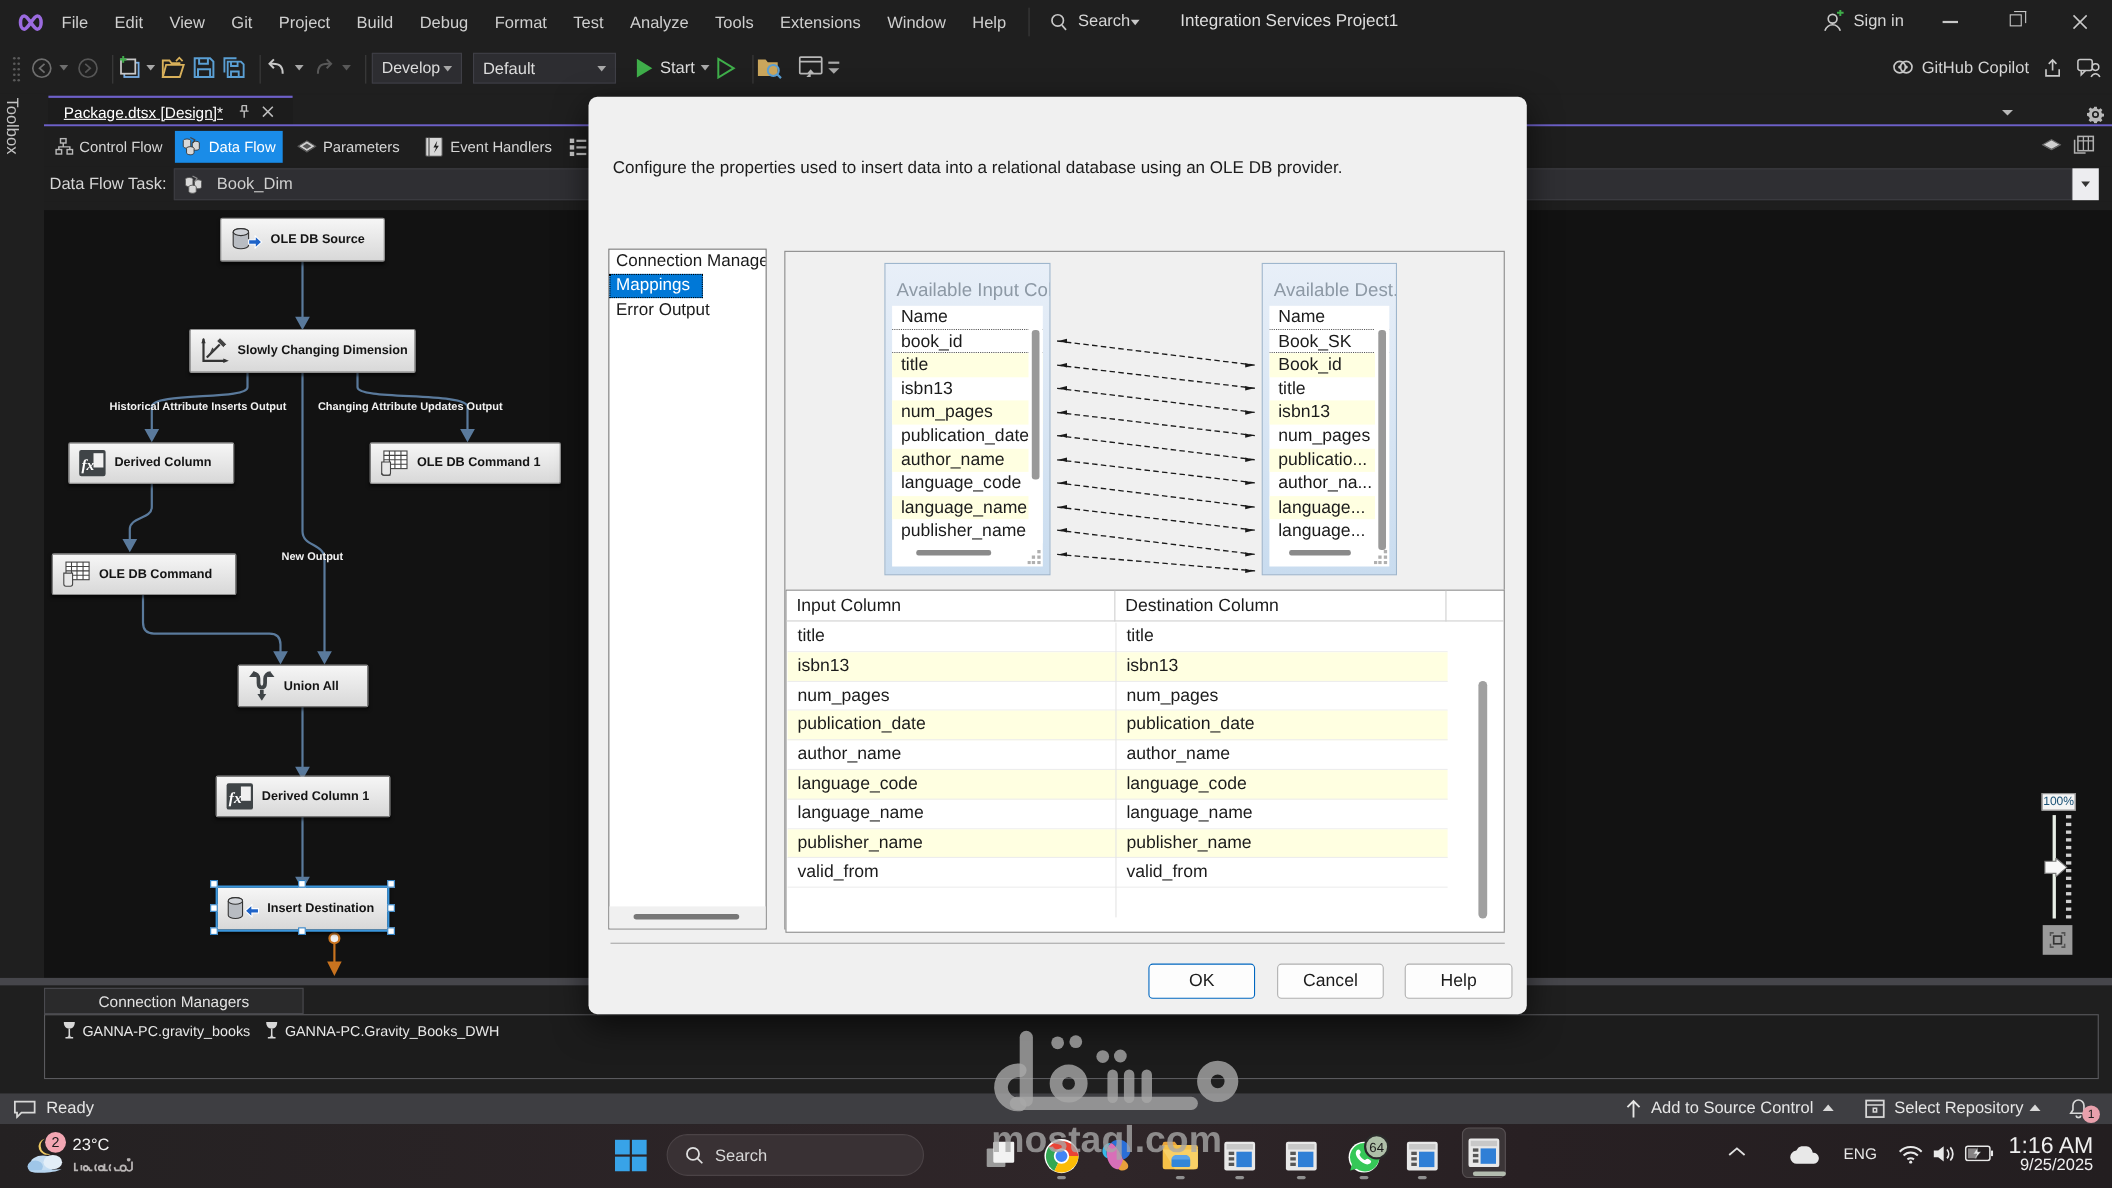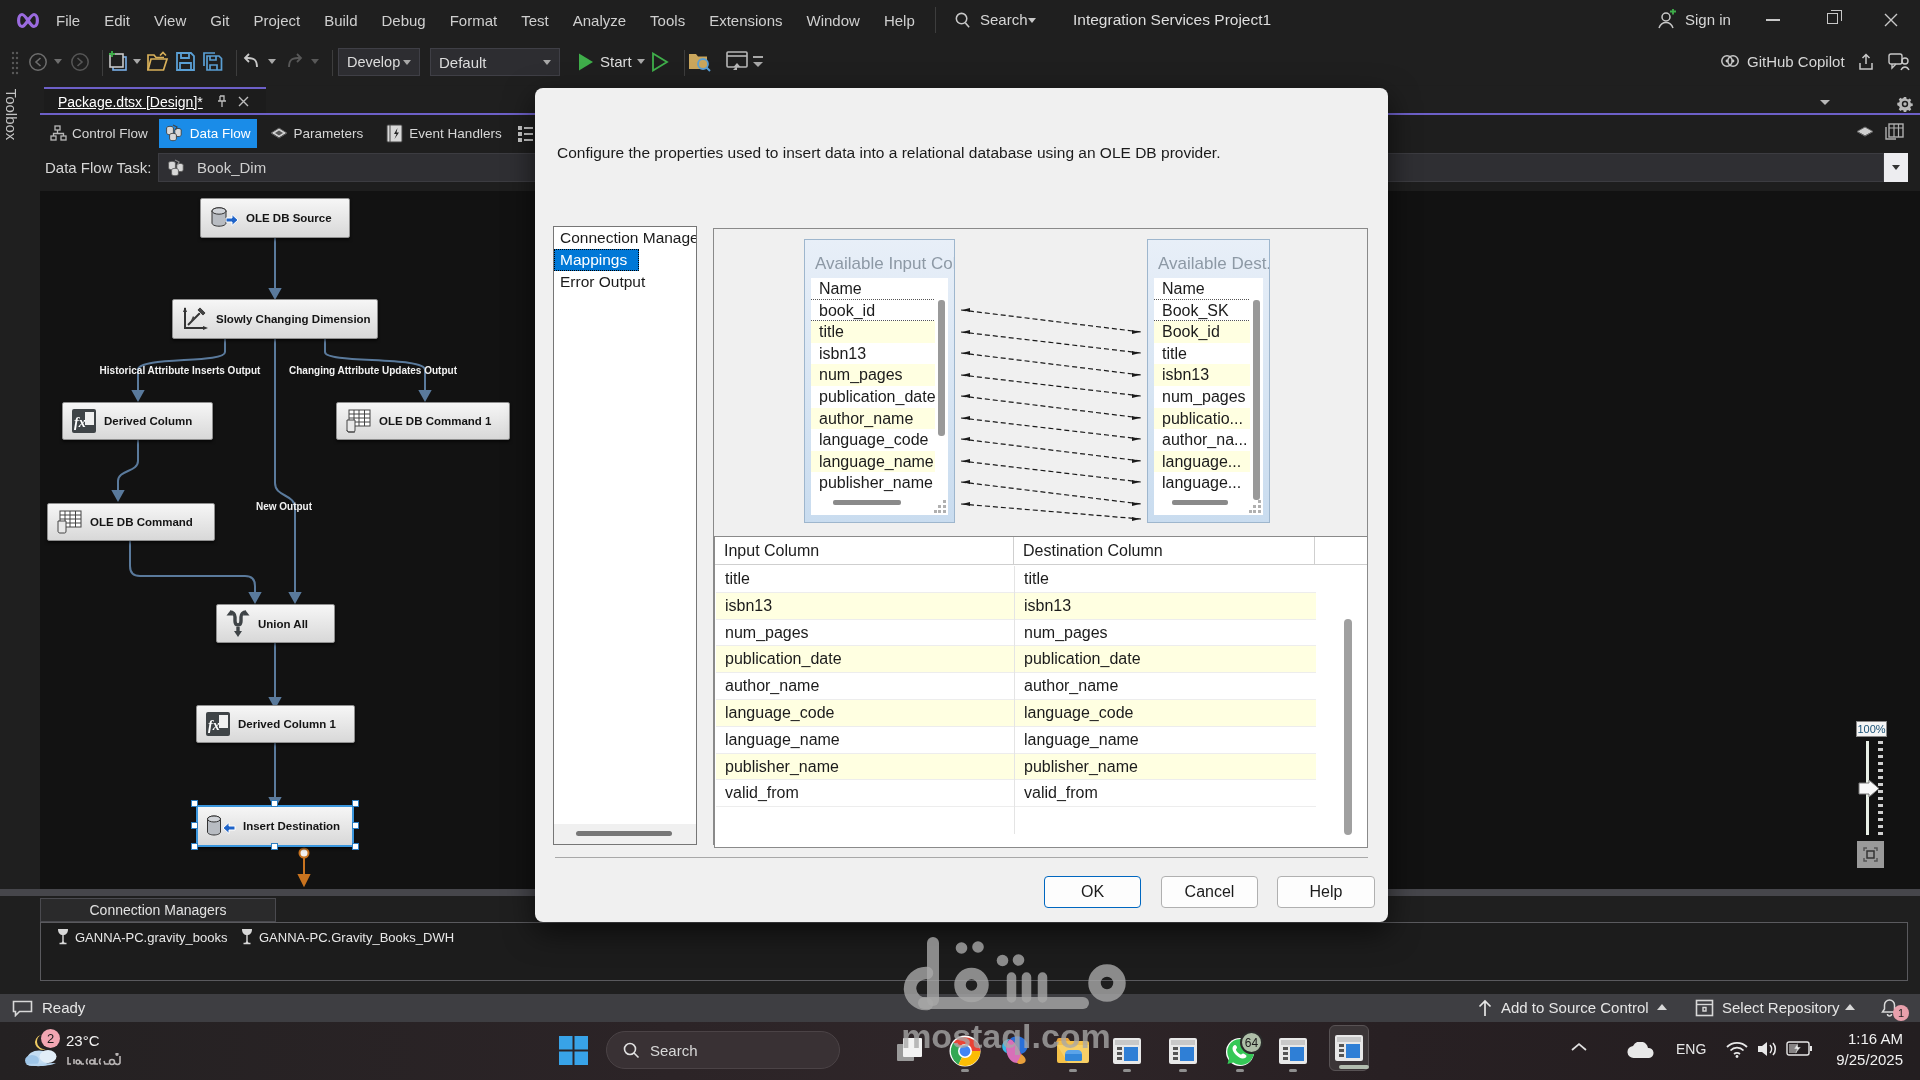--- a/index.html
+++ b/index.html
@@ -627,21 +627,21 @@
 <svg class="abs" style="left:1756px;top:1040px" width="22" height="18" viewBox="0 0 22 18">
     <path d="M2 6h4l5-4v14l-5-4H2z" fill="#e8e8e8"></path>
     <path d="M14 5a6 6 0 0 1 0 8M17 3a9 9 0 0 1 0 12" fill="none" stroke="#e8e8e8" stroke-width="1.6"></path>
   </svg>
 <svg class="abs" style="left:1786px;top:1041px" width="26" height="15" viewBox="0 0 26 15">
     <rect x="1" y="1" width="22" height="13" rx="2" fill="none" stroke="#e8e8e8" stroke-width="1.4"></rect>
     <rect x="24" y="5" width="2" height="5" fill="#e8e8e8"></rect>
     <path d="M12 2 8 8h3l-2 5 6-7h-3z" fill="#e8e8e8" stroke="#2a2a2a" stroke-width=".5"></path>
     <rect x="3" y="3" width="8" height="9" fill="#e8e8e8" opacity=".5"></rect>
   </svg>
-<span class="abs" style="right:17px;top:1030px;color:#f0f0f0;font-size:15px;text-align:right">1:16 AM</span>
+<span class="abs" style="right:17px;top:1030px;color:#f0f0f0;font-size:21px;text-align:right">1:16 AM</span>
 <span class="abs" style="right:17px;top:1051px;color:#f0f0f0;font-size:15px;text-align:right">9/25/2025</span>
 
 <div class="abs" id="dialog">
   <div class="abs" style="left:22px;top:56px;font-size:15.5px;color:#1b1b1b">Configure the properties used to insert data into a relational database using an OLE DB provider.</div>
   <div class="dlist">
     <div class="it">Connection Manager</div>
     <div class="it" style="background:#0078d7;color:#fff;outline:1px dotted #000;outline-offset:-1px;width:85px">Mappings</div>
     <div class="it">Error Output</div>
     <div class="abs" style="left:0;top:597px;width:142px;height:20px;background:#f0f0f0">
       <div class="abs" style="left:22px;top:7px;width:96px;height:5px;border-radius:3px;background:#777"></div>

